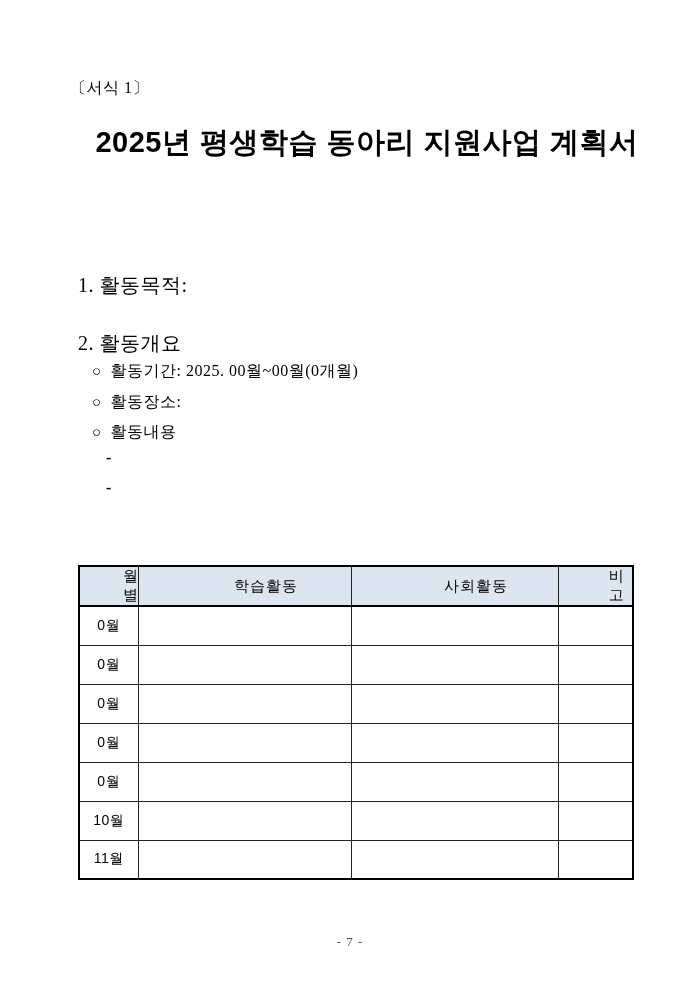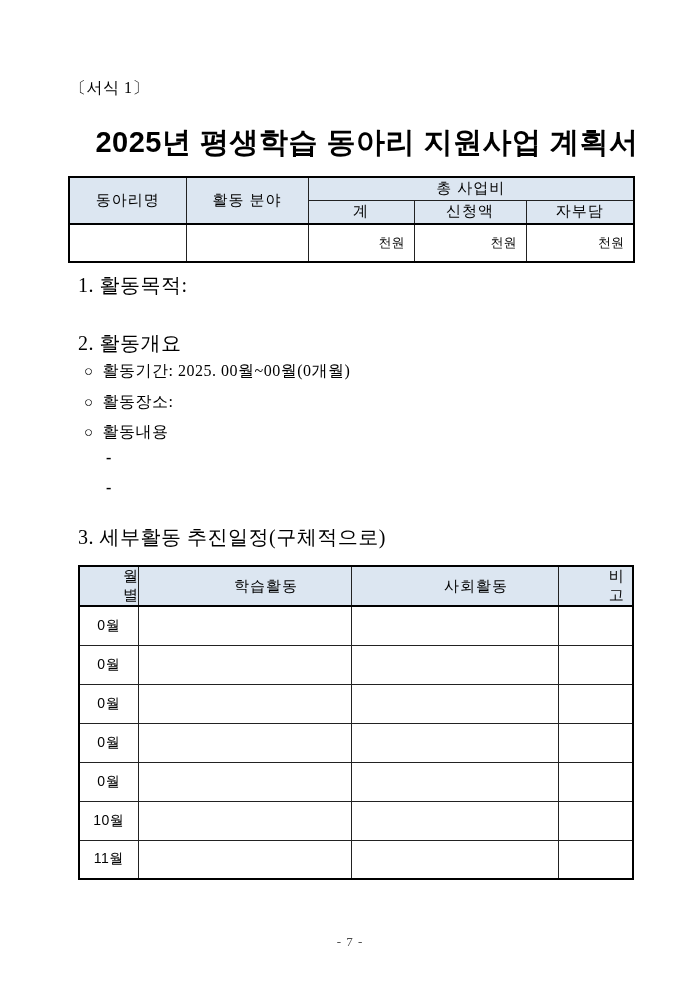--- a/index.html
+++ b/index.html
@@ -62,21 +62,21 @@
 
   
   .section-heading {
     position: absolute; left: 78px;
     font-size: 20px; letter-spacing: 0.5px;
   }
   .sec-purpose  { top: 272px; }
   .sec-overview { top: 330px; }
   .sec-schedule { top: 524px; }
   .bullet-line {
-    position: absolute; left: 84px;
+    position: absolute; left: 92px;
     font-size: 16px; letter-spacing: 0.5px;
   }
   .bullet-line .bullet { margin-right: 9px; font-size: 15px; }
   .bl-1 { top: 361px; }
   .bl-2 { top: 392px; }
   .bl-3 { top: 422px; }
   .dash-line {
     position: absolute; left: 106px;
     font-size: 16px; font-weight: bold;
   }
@@ -97,67 +97,38 @@
 </style>
 </head>
 <body>
 
 <div class="page">
 
   <div class="form-label">〔서식 1〕</div>
 
   <div class="doc-title">2025년 평생학습 동아리 지원사업 계획서</div>
 
-  <table class="budget-table">
-    <colgroup>
-      <col style="width:117px">
-        <col style="width:122px">
-      <col style="width:106px">
-        <col style="width:112px">
-        <col style="width:108px">
-    </colgroup>
-    <tbody>
-      <tr class="r1">
-        <th rowspan="2" class="hb2">동아리명</th>
-        <th rowspan="2" class="hb2">활동 분야</th>
-        <th colspan="3">총 사업비</th>
-      </tr>
-      <tr class="r2">
-        <th class="hb2">계</th>
-        <th class="hb2">신청액</th>
-        <th class="hb2">자부담</th>
-      </tr>
-      <tr class="r3">
-        <td></td>
-        <td></td>
-        <td class="unit">천원</td>
-        <td class="unit">천원</td>
-        <td class="unit">천원</td>
-      </tr>
-    </tbody>
-  </table>
 
   <div class="section-heading sec-purpose">1. 활동목적:</div>
 
   <div class="section-heading sec-overview">2. 활동개요</div>
 
   <div class="bullet-line bl-1">
     <span class="bullet">○</span><span>활동기간: 2025. 00월~00월(0개월)</span>
   </div>
   <div class="bullet-line bl-2">
     <span class="bullet">○</span><span>활동장소:</span>
   </div>
   <div class="bullet-line bl-3">
     <span class="bullet">○</span><span>활동내용</span>
   </div>
 
   <div class="dash-line dl-1">-</div>
   <div class="dash-line dl-2">-</div>
 
-  <div class="section-heading sec-schedule">3. 세부활동 추진일정(구체적으로)</div>
 
   <table class="schedule-table">
     <colgroup>
       <col style="width:59px">
         <col style="width:213px">
         <col style="width:207px">
         <col style="width:75px">
     </colgroup>
     <thead>
       <tr>

